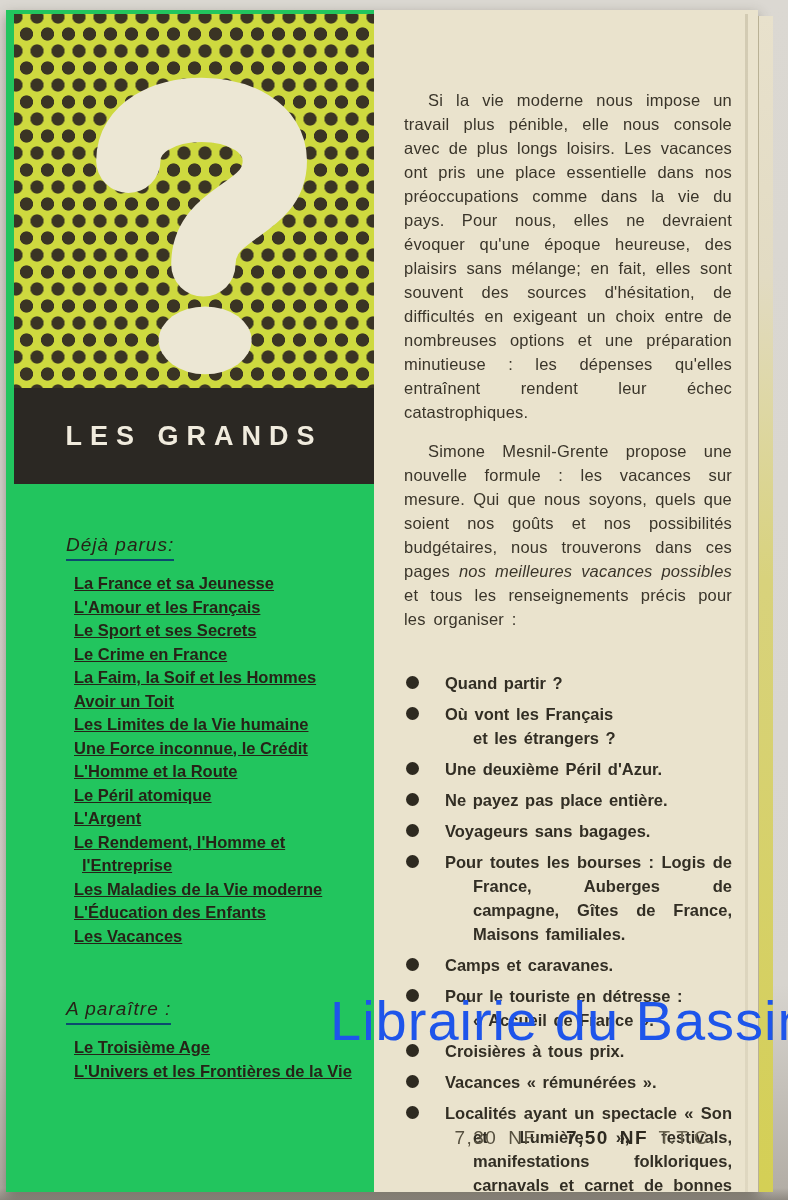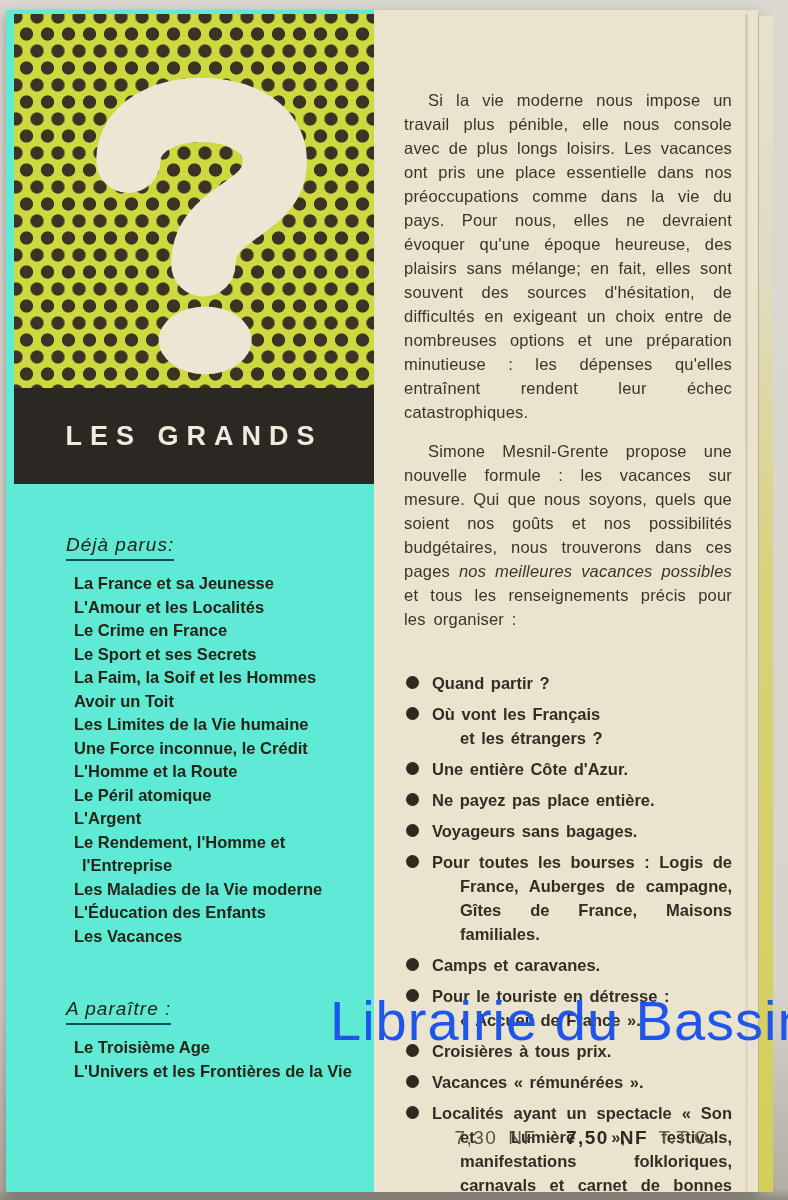--- a/index.html
+++ b/index.html
@@ -13,21 +13,21 @@
     background:linear-gradient(180deg,#dbd8d2 0%,#d7d4ce 82%,#b3aea6 99%,#8f8a82 100%);
   }
   .book{
     position:absolute;left:6px;top:10px;width:752px;height:1182px;
     background:#eae3cd;
     box-shadow:0 5px 12px rgba(60,55,40,.45);
   }
   
   .left-col{
     position:absolute;left:0;top:0;width:368px;height:100%;
-    background:#5eead4;
+    background:#22c55e;
   }
   .halftone{
     position:absolute;left:8px;top:4px;width:360px;height:374px;
     background-color:#ced93f;
     background-image:
       radial-gradient(circle, #3a3424 6.2px, rgba(0,0,0,0) 7px),
       radial-gradient(circle, #3a3424 6.2px, rgba(0,0,0,0) 7px);
     background-size:21px 34px;
     background-position:2px 3px, 12.5px 20px;
   }
@@ -40,31 +40,31 @@
     text-align:center;font-weight:bold;font-size:27px;
     letter-spacing:8px;line-height:38px;
   }
   .lists{position:absolute;left:0;top:474px;width:100%;color:#262317;}
   .list-head{margin:50px 0 16px 60px;font-style:italic;font-size:19px;}
   .list-head span{border-bottom:2px solid #0c4a6e;padding-bottom:4px;letter-spacing:1px;}
   ul.titles{
     list-style:none;margin:0;padding:0 14px 0 68px;
     font-weight:bold;font-size:16.5px;line-height:23.5px;
   }
-  ul.titles li{padding-left:8px;text-indent:-8px;}
+  ul.titles li{padding-left:8px;text-indent:-8px;text-decoration:underline;}
   
   .right-col{
     position:absolute;left:368px;top:0;width:384px;height:100%;
     padding:78px 26px 0 30px;box-sizing:border-box;
     color:#3a352a;font-size:16.5px;line-height:24px;
   }
   .para{margin:0 0 15px 0;text-align:justify;text-indent:24px;
     word-spacing:3px;letter-spacing:.2px;}
   ul.bullets{list-style:none;margin:40px 0 0 0;padding:0;font-weight:bold;color:#322e24;}
-  ul.bullets li{display:flex;margin-bottom:7px;}
+  ul.bullets li{display:flex;margin-bottom:7px;gap:13px;}
   .bdot{flex:0 0 auto;width:13px;height:13px;border-radius:50%;
     background:#2e2a20;margin:5px 13px 0 2px;}
   .btext{flex:1;text-align:justify;padding-left:28px;text-indent:-28px;word-spacing:2px;}
   .tail{text-align:left;padding-right:10px;text-indent:0;}
   .price{
     position:absolute;right:42px;bottom:42px;
     font-size:19px;color:#56503f;letter-spacing:1.5px;word-spacing:4px;
   }
   .price .bold{font-weight:bold;color:#2e2a20;}
   .price .suffix{color:#6b6450;}
@@ -103,23 +103,23 @@
       <div class="band">
         <div>LES GRANDS</div>
       </div>
 
       <div class="lists">
         <div class="list-head">
           <span>Déjà parus:</span>
         </div>
         <ul class="titles">
           <li>La France et sa Jeunesse</li>
-          <li>L'Amour et les Localités</li>
+          <li>L'Amour et les Français</li>
+          <li>Le Sport et ses Secrets</li>
           <li>Le Crime en France</li>
-          <li>Le Sport et ses Secrets</li>
           <li>La Faim, la Soif et les Hommes</li>
           <li>Avoir un Toit</li>
           <li>Les Limites de la Vie humaine</li>
           <li>Une Force inconnue, le Crédit</li>
           <li>L'Homme et la Route</li>
           <li>Le Péril atomique</li>
           <li>L'Argent</li>
           <li>Le Rendement, l'Homme et l'Entreprise</li>
           <li>Les Maladies de la Vie moderne</li>
           <li>L'Éducation des Enfants</li>
@@ -145,21 +145,21 @@
           <div class="btext"><span>Quand partir ?</span>
             <div class="tail"></div></div>
         </li>
         <li>
           <span class="bdot"></span>
           <div class="btext"><span>Où vont les Français</span>
             <div class="tail">et les étrangers ?</div></div>
         </li>
         <li>
           <span class="bdot"></span>
-          <div class="btext"><span>Une entière Côte d'Azur.</span>
+          <div class="btext"><span>Une deuxième Péril d'Azur.</span>
             <div class="tail"></div></div>
         </li>
         <li>
           <span class="bdot"></span>
           <div class="btext"><span>Ne payez pas place entière.</span>
             <div class="tail"></div></div>
         </li>
         <li>
           <span class="bdot"></span>
           <div class="btext"><span>Voyageurs sans bagages.</span>

